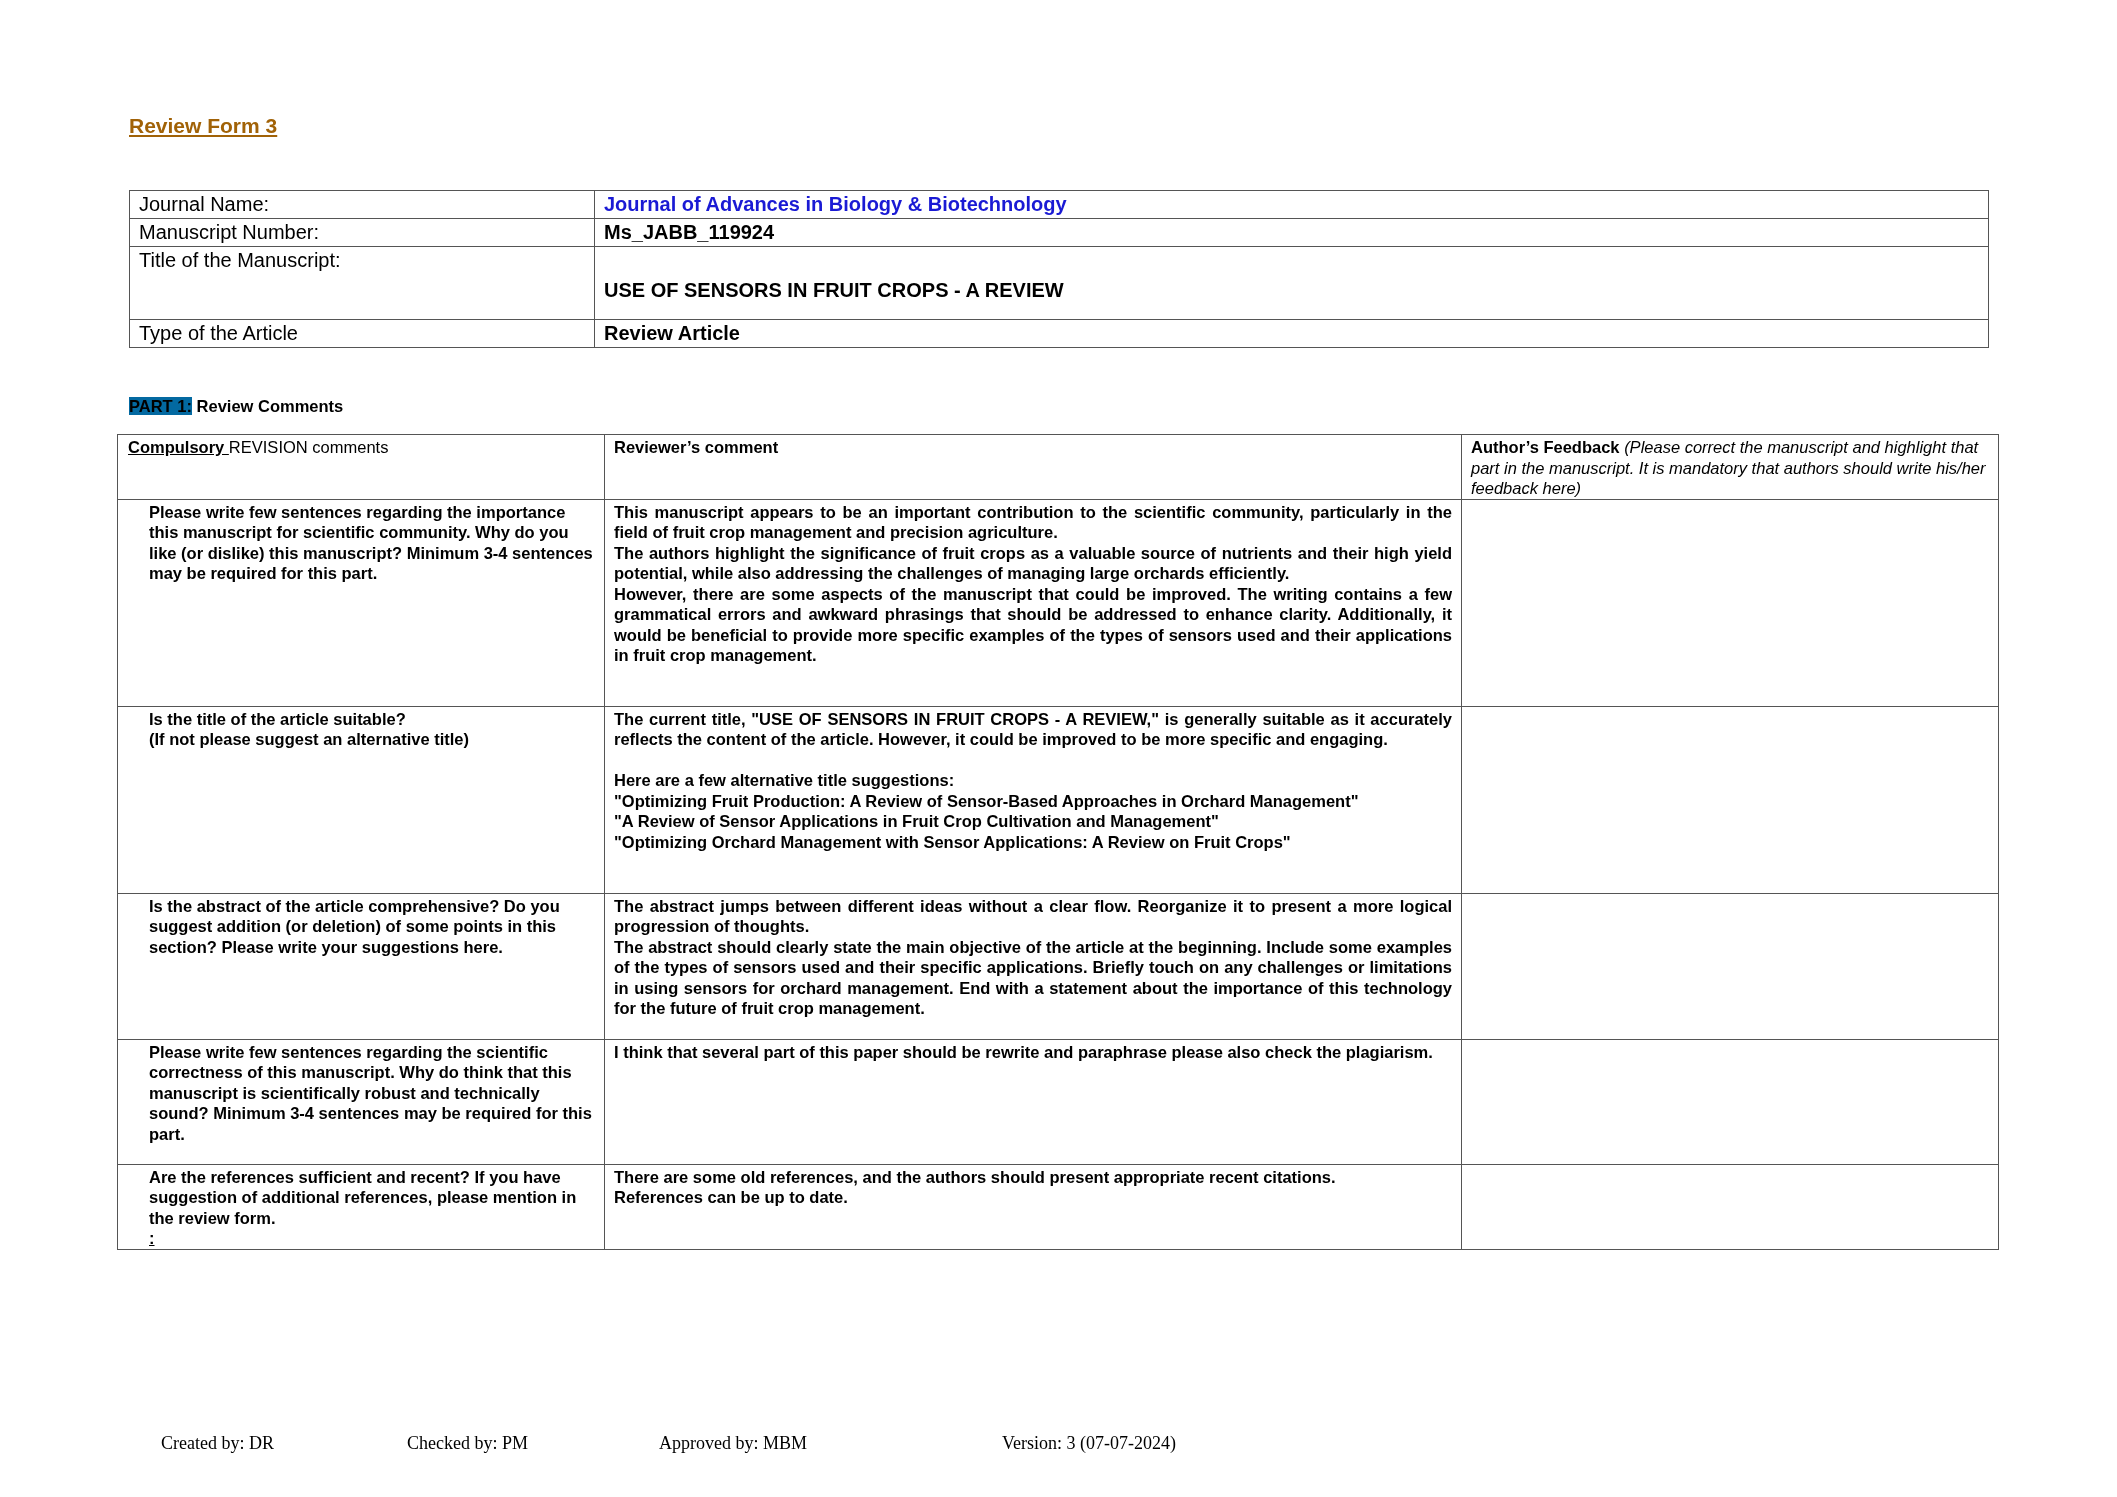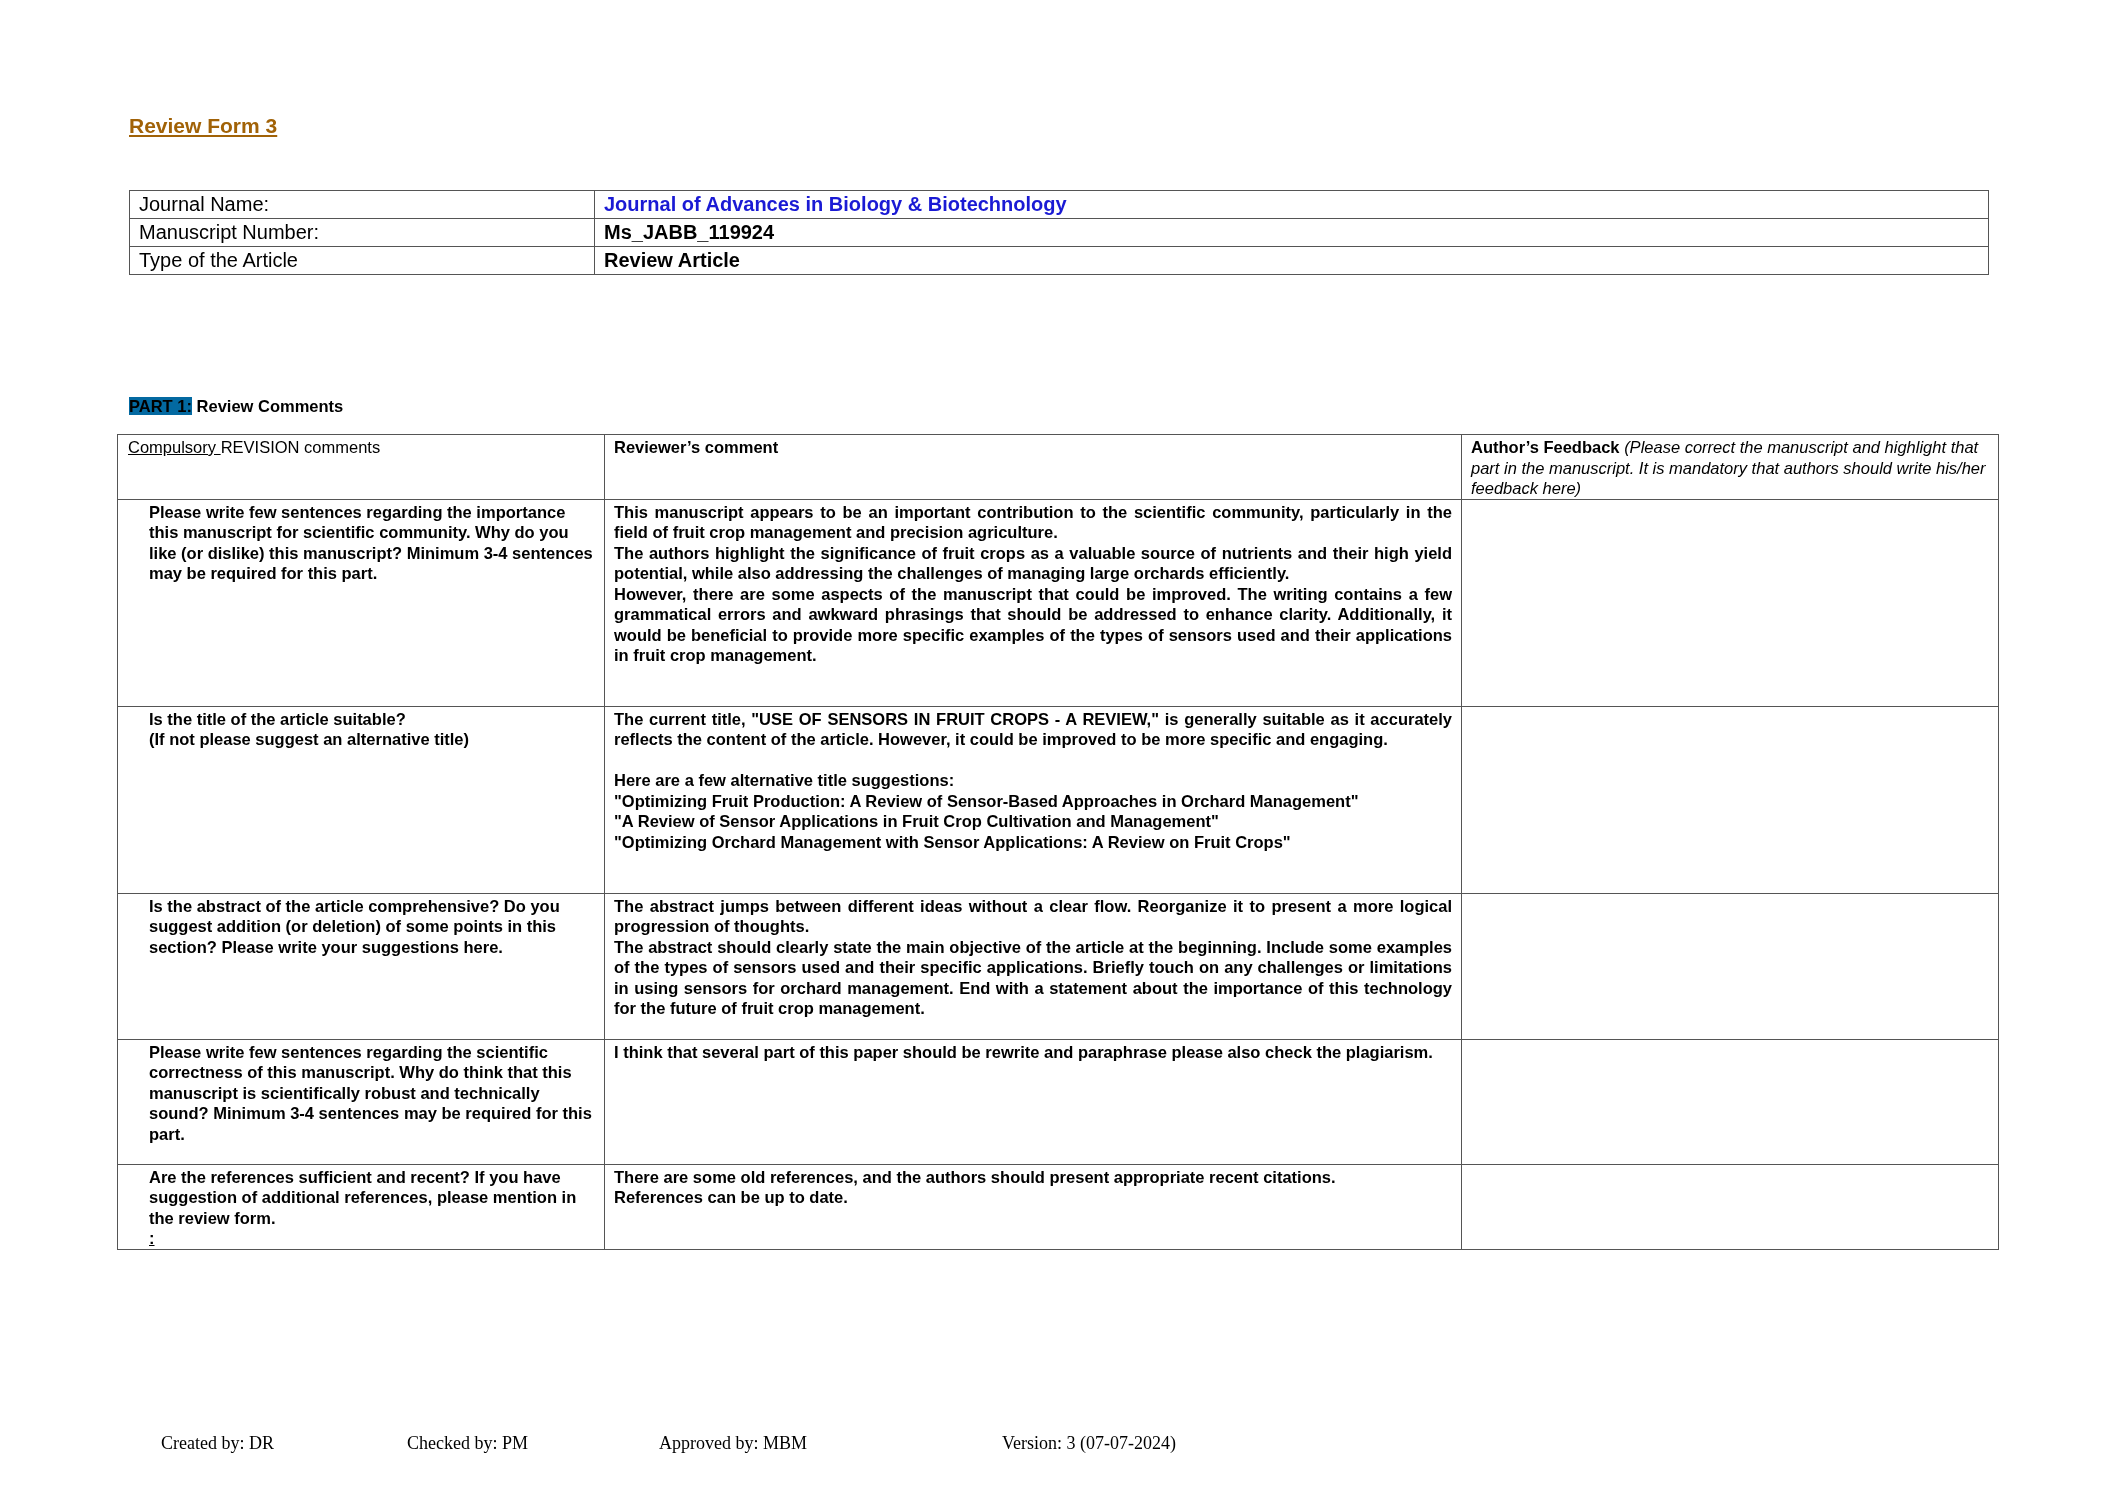--- a/index.html
+++ b/index.html
@@ -21,21 +21,21 @@
   .part-heading { position: absolute; left: 129px; top: 397px; font-size: 16.5px; font-weight: bold; }
   .hl { background: #0369a1; }
 
   #main { left: 117px; top: 434px; width: 1882px; }
   #main td { border: 1.5px solid #555; font-size: 16.5px; line-height: 20.5px; }
   #main td.c1 { width: 445px; padding: 2px 10px 0 31px; font-weight: bold; }
   #main td.c2 { width: 838px; padding: 2px 9px 0 9px; font-weight: bold; text-align: justify; }
   #main td.c3 { padding: 2px 9px 0 9px; }
   #main tr.hdr td { height: 60px; }
   #main tr.hdr td.c1 { font-weight: normal; padding-left: 10px; }
-  .u { text-decoration: underline; font-weight: normal; }
+  .u { text-decoration: underline; font-weight: bold; }
   .it { font-style: italic; font-weight: normal; }
   .para { display: block; }
   .gap { display: block; height: 20.5px; }
   .left { text-align: left; }
 
   .footer { position: absolute; top: 1433px; font-family: "Liberation Serif", serif; font-size: 18px; margin-left: 32px; }
 </style>
 </head>
 <body>
 
@@ -43,20 +43,24 @@
 
 <table id="info">
   <tbody>
       <tr>
     <td class="lbl">Journal Name:</td>
     <td class="val blue">Journal of Advances in Biology &amp; Biotechnology</td>
   </tr>
   <tr>
     <td class="lbl">Manuscript Number:</td>
     <td class="val">Ms_JABB_119924</td>
+  </tr>
+  <tr class="tall">
+    <td class="lbl">Title of the Manuscript:</td>
+    <td class="val">USE OF SENSORS IN FRUIT CROPS - A REVIEW</td>
   </tr>
   <tr>
     <td class="lbl">Type of the Article</td>
     <td class="val">Review Article</td>
   </tr>
 </tbody>
   </table>
 
 <div class="part-heading"><span class="hl">PART  1:</span><span> Review Comments</span></div>
 

